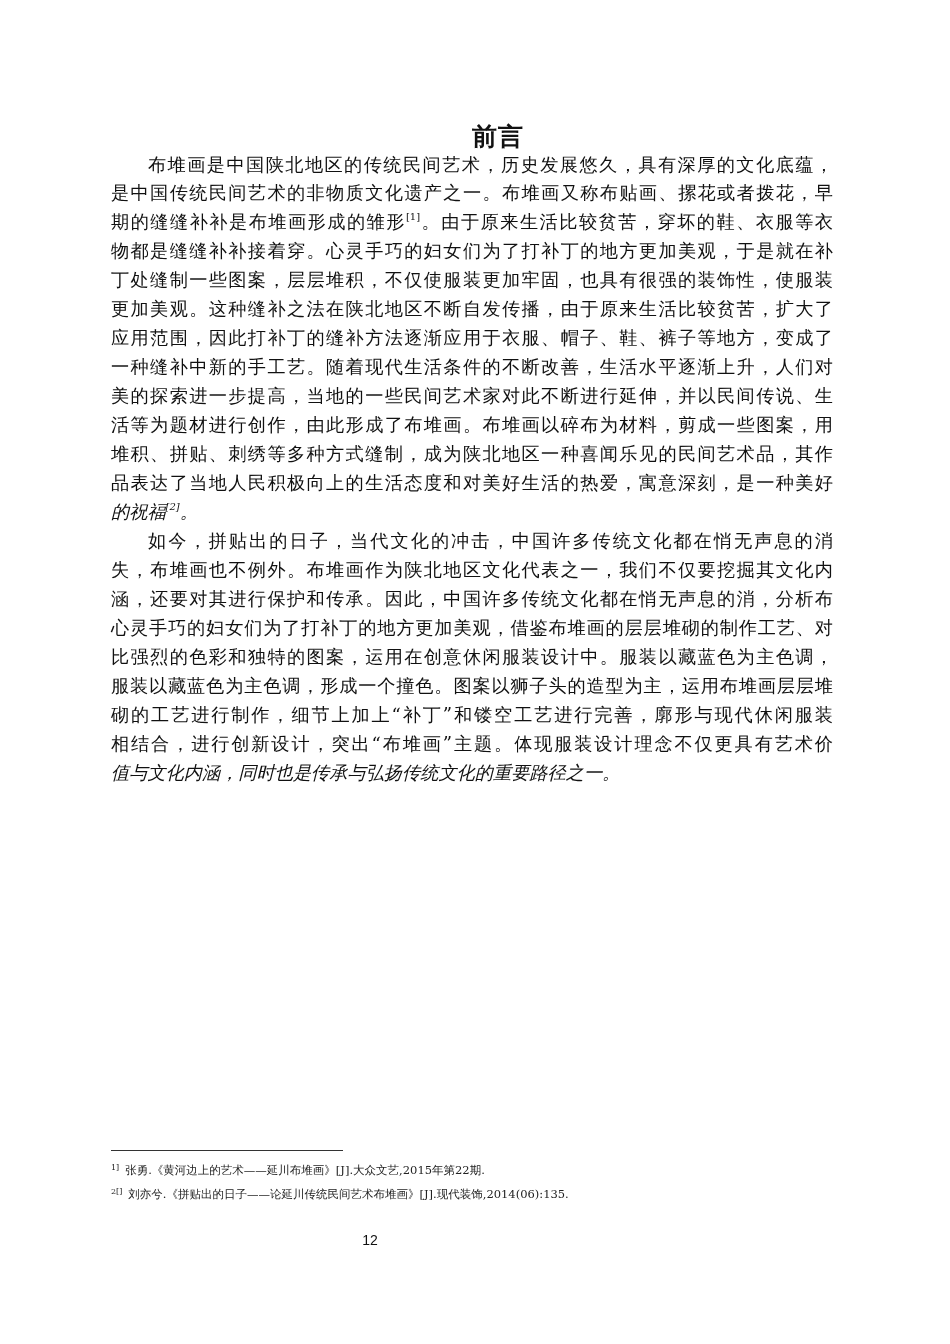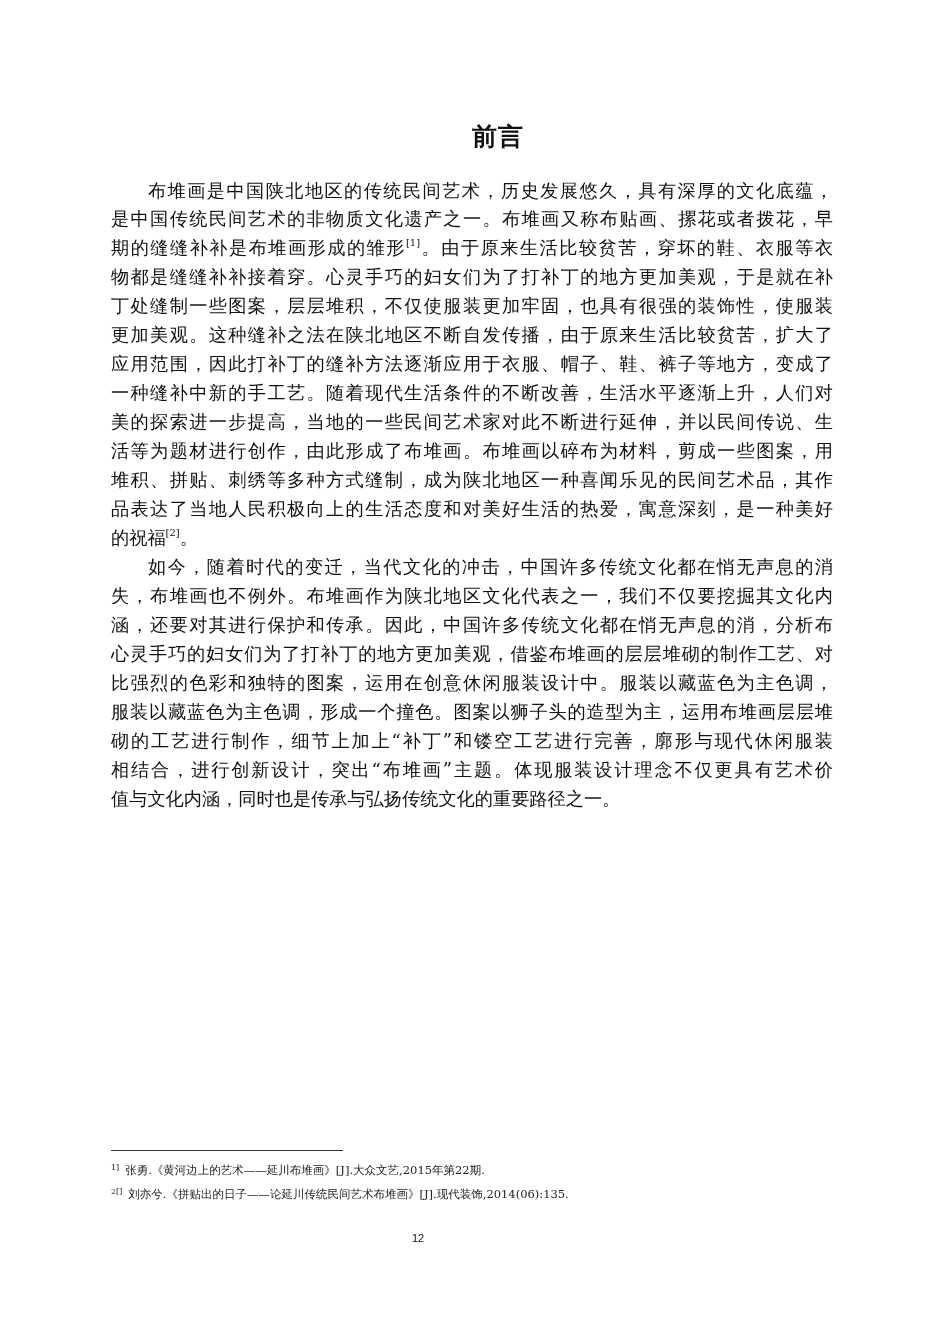--- a/index.html
+++ b/index.html
@@ -1,29 +1,29 @@
 <!DOCTYPE html>
 <html><head>
 <meta charset="utf-8">
 <style>
   html, body { margin: 0; padding: 0; background: #ffffff; }
   body { width: 950px; height: 1344px; position: relative; overflow: hidden;
          font-family: "DejaVu Serif", "Liberation Serif", serif; color: #111; }
   .title { position: absolute; top: 120px; left: 0; width: 996px; text-align: center;
            font-family: "DejaVu Sans", "Liberation Sans", sans-serif; font-weight: bold; font-size: 25px; letter-spacing: 1px; }
   .line { position: absolute; left: 111px; width: 722px; font-size: 18.2px; line-height: 26px;
-          white-space: nowrap; text-align: justify; text-align-last: justify; margin-top: 26px; }
-  .line.last { text-align-last: left; }
+          white-space: nowrap; text-align: justify; text-align-last: justify; }
+  .line.last { text-align-last: left; font-style: italic; }
   .indent { left: 148px; width: 685px; }
   sup { font-size: 10px; vertical-align: 8px; line-height: 0; }
   .fn-rule { position: absolute; left: 111px; top: 1150px; width: 232px; height: 1px; background: #333; }
   .fn { position: absolute; left: 111px; font-size: 11.5px; white-space: nowrap; color: #222; }
   .fn sup { font-size: 8px; vertical-align: 4px; margin-right: 6px; }
   .pageno { position: absolute; top: 1232px; left: 0; width: 740px; text-align: center;
-            font-family: "Liberation Sans", sans-serif; font-size: 11px; margin-left: 48px; }
+            font-family: "Liberation Sans", sans-serif; font-size: 14px; }
 </style>
 </head>
 <body>
 
 <div class="title">前言</div>
 
 <div>
   <div class="line indent" style="top:152px">布堆画是中国陕北地区的传统民间艺术，历史发展悠久，具有深厚的文化底蕴，</div>
   <div class="line" style="top:180px">是中国传统民间艺术的非物质文化遗产之一。布堆画又称布贴画、摞花或者拨花，早</div>
   <div class="line" style="top:209px"><span>期的缝缝补补是布堆画形成的雏形</span><sup>[1]</sup><span>。由于原来生活比较贫苦，穿坏的鞋、衣服等衣</span></div>
@@ -34,21 +34,21 @@
   <div class="line" style="top:354px">一种缝补中新的手工艺。随着现代生活条件的不断改善，生活水平逐渐上升，人们对</div>
   <div class="line" style="top:383px">美的探索进一步提高，当地的一些民间艺术家对此不断进行延伸，并以民间传说、生</div>
   <div class="line" style="top:412px">活等为题材进行创作，由此形成了布堆画。布堆画以碎布为材料，剪成一些图案，用</div>
   <div class="line" style="top:441px">堆积、拼贴、刺绣等多种方式缝制，成为陕北地区一种喜闻乐见的民间艺术品，其作</div>
   <div class="line" style="top:470px">品表达了当地人民积极向上的生活态度和对美好生活的热爱，寓意深刻，是一种美好</div>
 
   <div class="line last" style="top:499px"><span>的祝福</span><sup>[2]</sup><span>。</span></div>
 </div>
 
 <div>
-  <div class="line indent" style="top:528px">如今，随着时代的变迁，当代文化的冲击，中国许多传统文化都在悄无声息的消</div>
+  <div class="line indent" style="top:528px">如今，拼贴出的日子，当代文化的冲击，中国许多传统文化都在悄无声息的消</div>
   <div class="line" style="top:557px">失，布堆画也不例外。布堆画作为陕北地区文化代表之一，我们不仅要挖掘其文化内</div>
   <div class="line" style="top:586px">涵，还要对其进行保护和传承。因此，中国许多传统文化都在悄无声息的消，分析布</div>
   <div class="line" style="top:615px">心灵手巧的妇女们为了打补丁的地方更加美观，借鉴布堆画的层层堆砌的制作工艺、对</div>
   <div class="line" style="top:644px">比强烈的色彩和独特的图案，运用在创意休闲服装设计中。服装以藏蓝色为主色调，</div>
   <div class="line" style="top:673px">服装以藏蓝色为主色调，形成一个撞色。图案以狮子头的造型为主，运用布堆画层层堆</div>
   <div class="line" style="top:702px">砌的工艺进行制作，细节上加上“补丁”和镂空工艺进行完善，廓形与现代休闲服装</div>
   <div class="line" style="top:731px">相结合，进行创新设计，突出“布堆画”主题。体现服装设计理念不仅更具有艺术价</div>
   <div class="line last" style="top:760px">值与文化内涵，同时也是传承与弘扬传统文化的重要路径之一。</div>
 </div>
 

